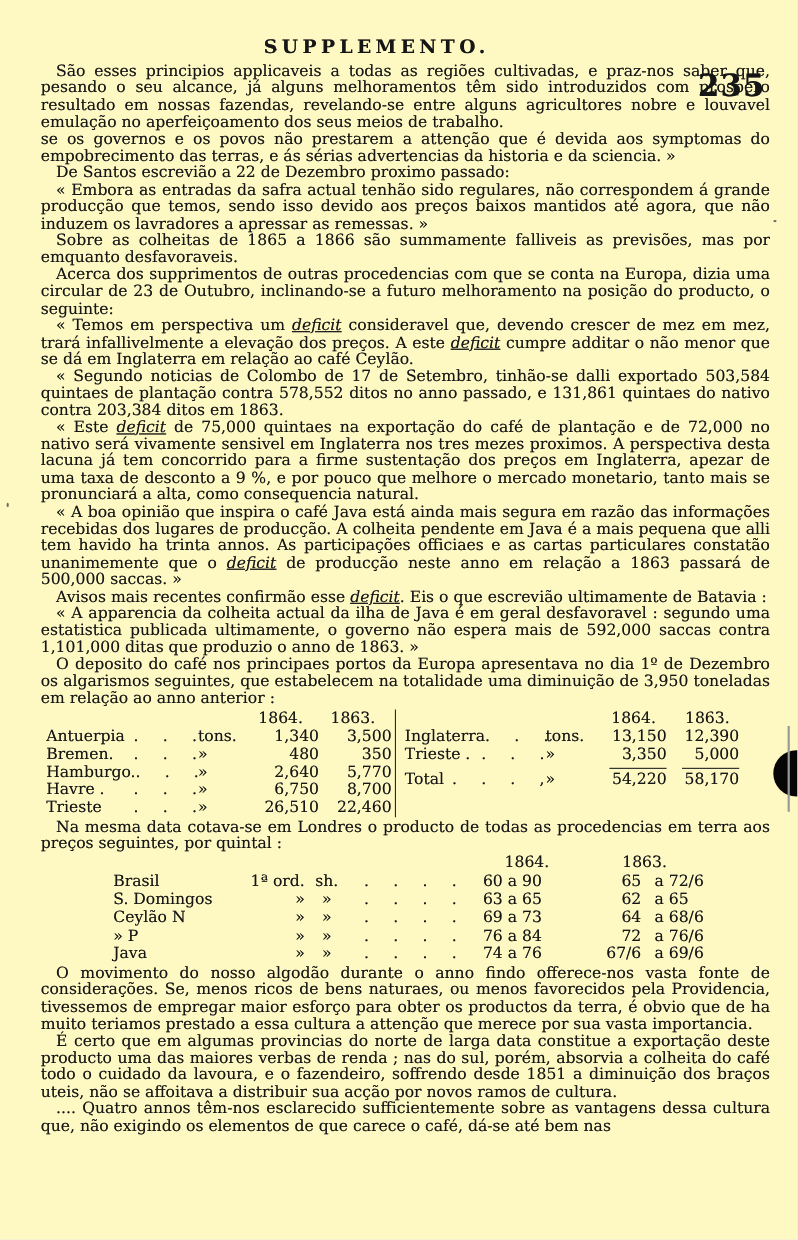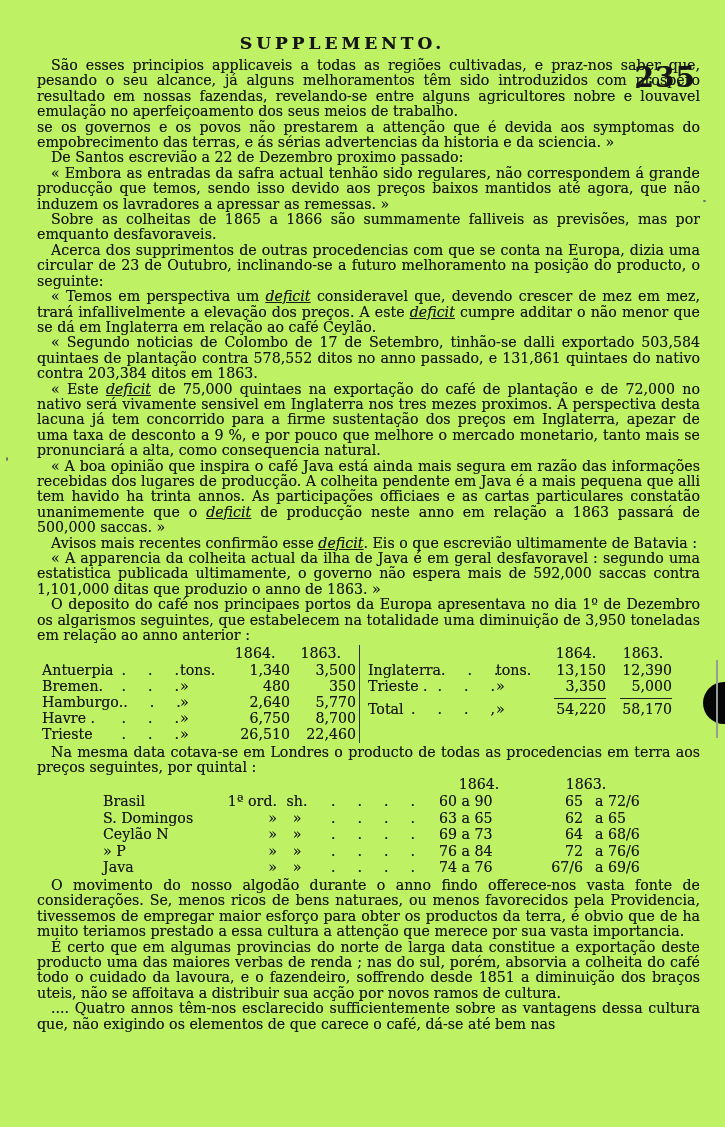--- a/index.html
+++ b/index.html
@@ -1,18 +1,18 @@
 <!DOCTYPE html>
 <html><head>
 <meta charset="utf-8">
 <style>
   html,body{margin:0;padding:0;background:#e8e8e4;}
   .page{
     position:relative;width:725px;height:1127px;margin:0 auto;
-    background:#bef264;color:#161616;overflow:hidden;
+    background:#fef9c3;color:#161616;overflow:hidden;
     font-family:"DejaVu Serif","Liberation Serif",serif;
     text-shadow:0 0 .35px rgba(20,20,20,.55);
   }
   .pagehead{position:absolute;top:33px;left:0;right:0;height:24px;}
   .head-title{
     position:absolute;left:0;right:40px;text-align:center;
     font-weight:bold;font-size:17px;letter-spacing:4px;word-spacing:2px;
   }
   .head-num{position:absolute;right:29px;top:-2px;font-weight:bold;font-size:28px;letter-spacing:1px;margin-top:30px;}
   .body{

